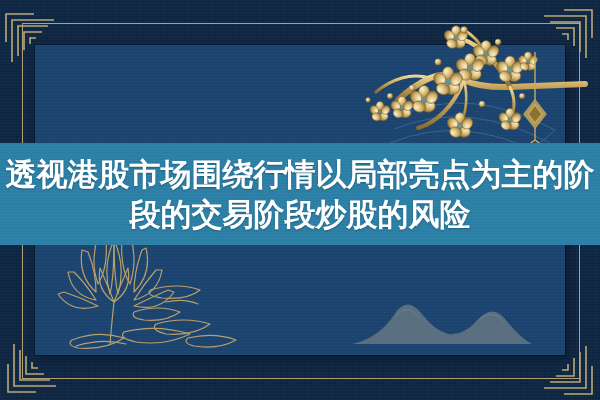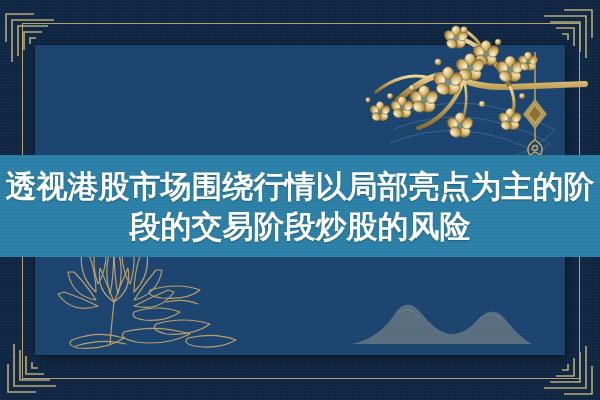--- a/index.html
+++ b/index.html
@@ -85,21 +85,21 @@
   .blossom-branch { right: 10px; top: 8px;  width: 230px; height: 150px; }
   .tassel         { right: 42px; top: 52px; width: 46px;  height: 140px; }
   .lotus          { left: 38px;  top: 228px; width: 210px; height: 130px; }
   .mountains      { right: 68px; bottom: 48px; width: 180px; height: 80px; }
   .swirls         { right: 30px; top: 95px;  width: 180px; height: 110px; }
 
   
   .title-band {
     position: absolute;
     left: 0;
-    top: 155px;
+    top: 143px;
     width: 600px;
     height: 102px;
     background: #2b7fa6;
     display: flex;
     align-items: center;
     justify-content: center;
     z-index: 5;
   }
   .title-band::before {
     content: "";

